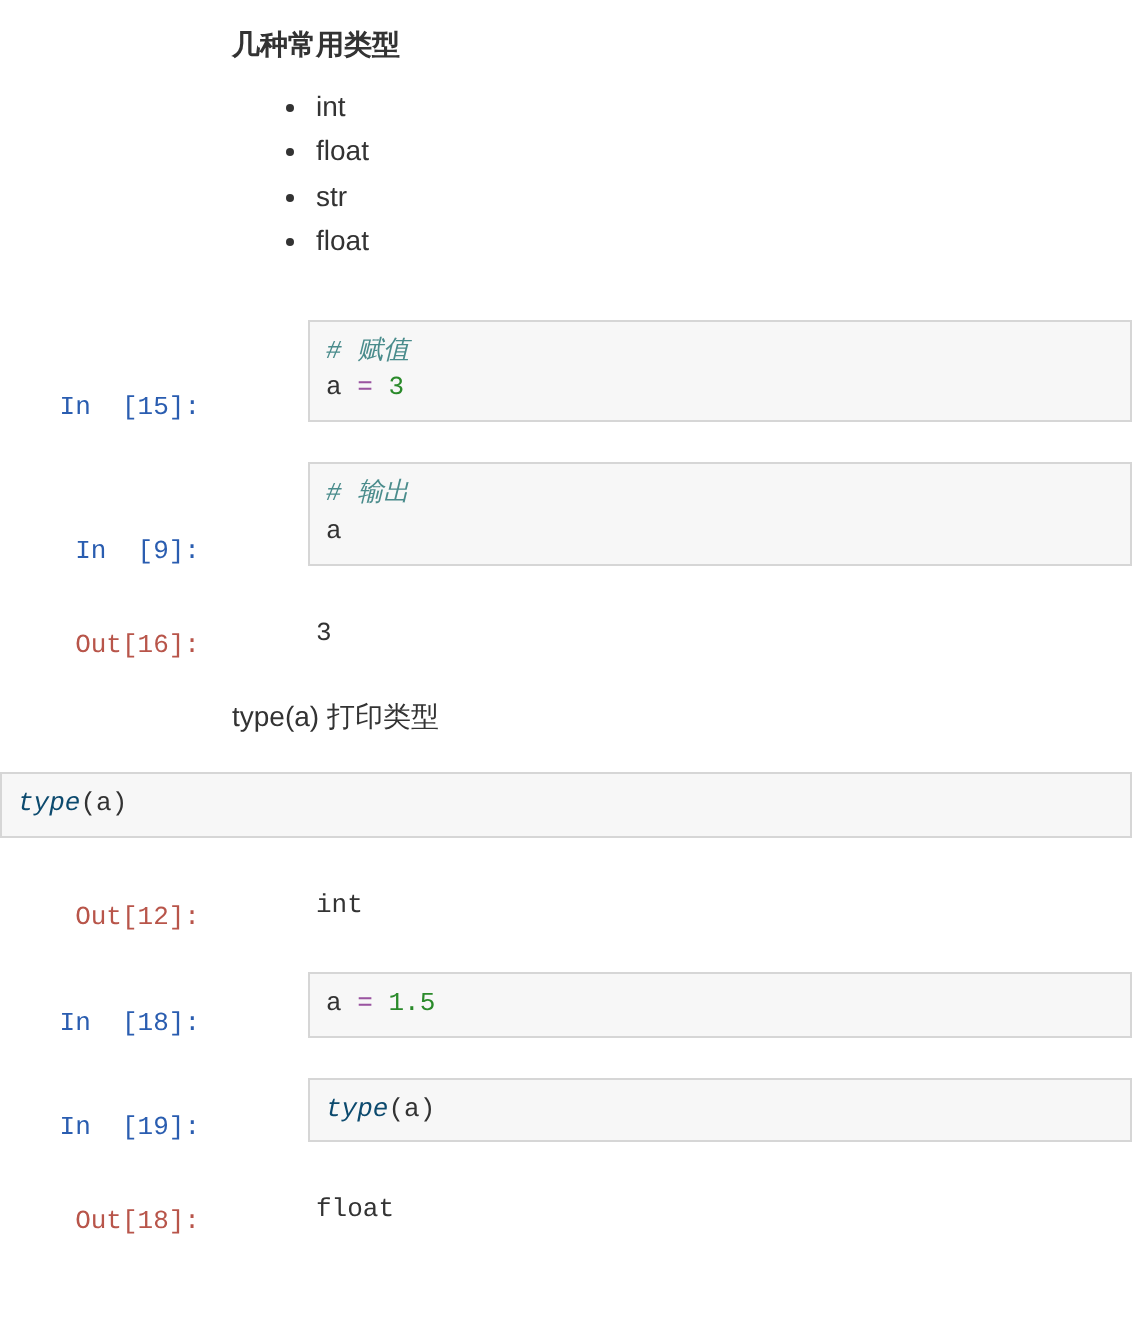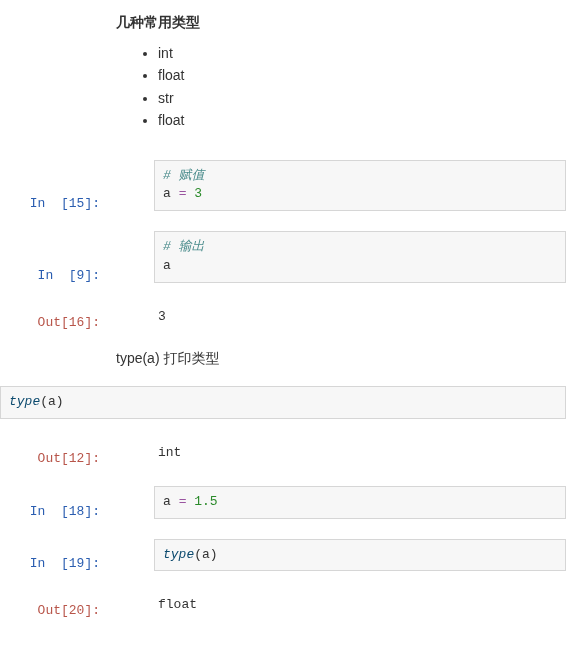--- a/index.html
+++ b/index.html
@@ -113,15 +113,15 @@
 <div class="cell">
   <div class="prompt prompt-in">In  [18]:</div>
   <div class="code-box"><span class="c-var">a</span> <span class="c-op">=</span> <span class="c-num">1.5</span></div>
 </div>
 
 <div class="cell">
   <div class="prompt prompt-in">In  [19]:</div>
   <div class="code-box"><span class="c-builtin">type</span><span class="c-var">(</span><span class="c-var">a</span><span class="c-var">)</span></div>
 </div>
 <div class="cell">
-  <div class="prompt prompt-out">Out[20]:</div>
+  <div class="prompt prompt-out">Out[18]:</div>
   <div class="out-box">float</div>
 </div>
 
 </body></html>

